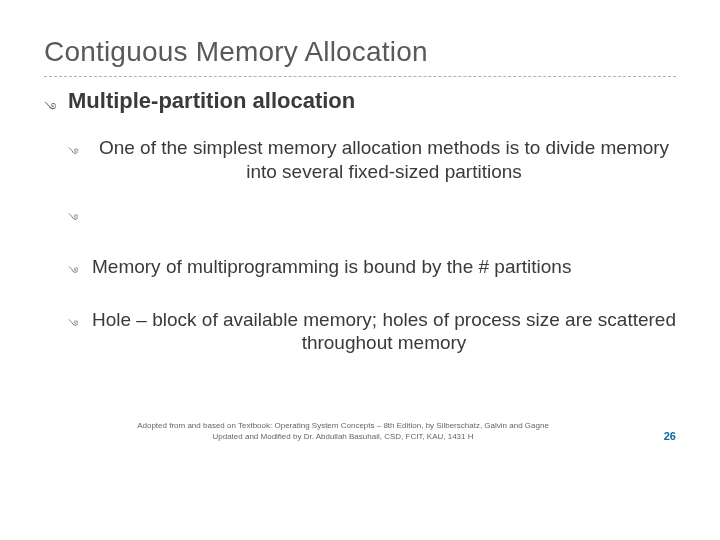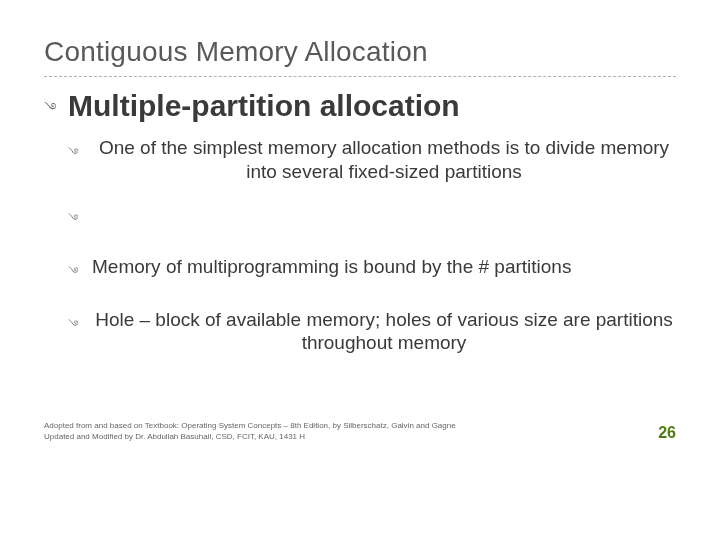--- a/index.html
+++ b/index.html
@@ -3,31 +3,31 @@
 <meta charset="utf-8">
 <style>
   * { margin: 0; padding: 0; box-sizing: border-box; }
   html, body { width: 720px; height: 540px; background: #fff; font-family: Arial, Helvetica, sans-serif; color: #3a3a3a; }
   .slide { width: 720px; height: 460px; position: relative; padding: 36px 44px 0 44px; }
   .title { font-size: 28px; font-weight: 400; color: #595959; margin-bottom: 8px; letter-spacing: 0.2px; }
   .divider { border: none; border-top: 1px dashed #b0b0b0; margin-bottom: 10px; }
 
   .l1 { display: flex; align-items: flex-start; margin-bottom: 6px; }
   .l1 .bullet-icon { flex: 0 0 24px; font-size: 13px; color: #636363; padding-top: 6px; }
-  .l1 .text { font-size: 30px; font-weight: 700; color: #3a3a3a; line-height: 1.25; }
+  .l1 .text { font-size: 22px; font-weight: 700; color: #3a3a3a; line-height: 1.25; }
 
   .l2-wrap { padding-left: 24px; }
   .l2 { display: flex; align-items: flex-start; margin: 6px 0 18px 0; }
   .l2 .bullet-icon { flex: 0 0 24px; font-size: 11px; color: #777; padding-top: 4px; }
   .l2 .text { font-size: 19px; font-weight: 400; color: #3a3a3a; line-height: 1.25; text-align: center; }
 
   .footer { position: absolute; bottom: 18px; left: 0; width: 100%; padding: 0 44px; display: flex; align-items: flex-end; }
-  .footer-text-wrap { flex: 1; }
+  .footer-text-wrap { flex: 1; text-align: center; }
   .footer-line { font-size: 8px; color: #666; line-height: 1.3; }
-  .page-num { font-size: 16px; font-weight: 700; color: #4d7c0f; width: 34px; text-align: right; }
+  .page-num { font-size: 11px; font-weight: 700; color: #0369a1; width: 34px; text-align: right; }
 </style>
 </head>
 <body>
 
 <div class="slide">
 
   <h1 class="title">Contiguous Memory Allocation</h1>
   <hr class="divider">
 
   <div class="l1">
@@ -42,21 +42,21 @@
     </div>
     <div class="l2">
       <span class="bullet-icon">࿓</span>
     </div>
     <div class="l2">
       <span class="bullet-icon">࿓</span>
       <span class="text">Memory of multiprogramming is bound by the # partitions</span>
     </div>
     <div class="l2">
       <span class="bullet-icon">࿓</span>
-      <span class="text">Hole – block of available memory; holes of various size are partitions throughout memory</span>
+      <span class="text">Hole – block of available memory; holes of process size are scattered throughout memory</span>
     </div>
   </div>
 
   <div class="footer">
     <div class="footer-text-wrap">
       <div class="footer-line">Adopted from and based on Textbook: Operating System Concepts – 8th Edition, by Silberschatz, Galvin and Gagne</div>
       <div class="footer-line">Updated and Modified by Dr. Abdullah Basuhail, CSD, FCIT, KAU, 1431 H</div>
     </div>
     <div class="page-num">26</div>
   </div>

